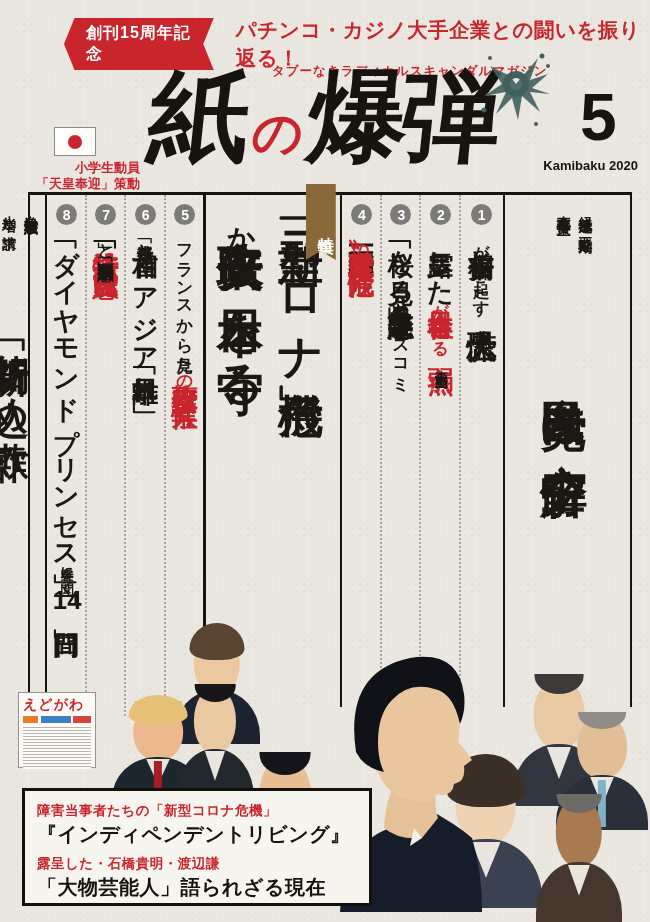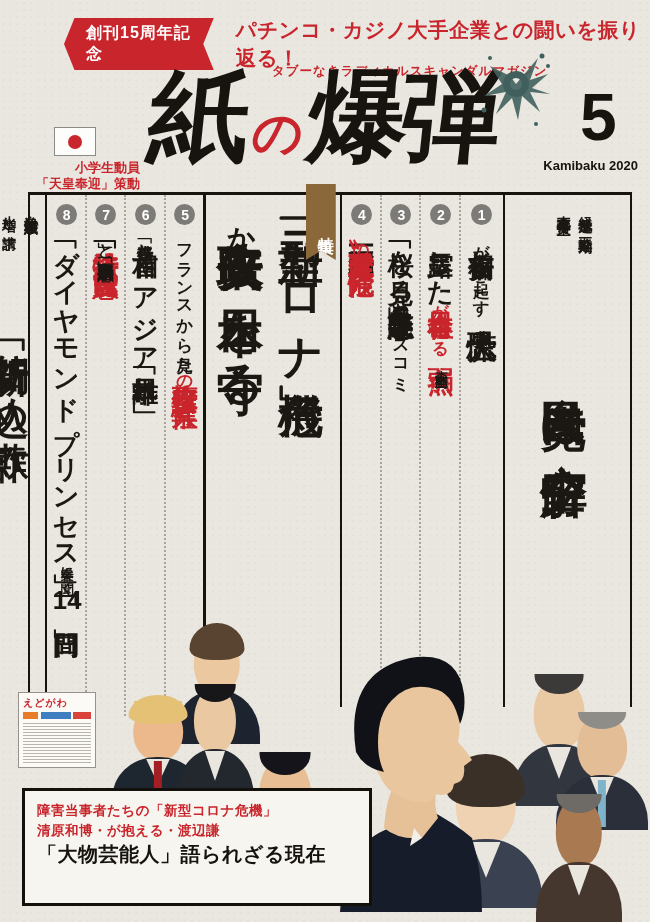--- a/index.html
+++ b/index.html
@@ -92,21 +92,21 @@
     background:var(--hair,#17171a);border-radius:0 0 50% 50%/0 0 90% 90%;}
   .photo .torso{position:absolute;bottom:0;left:0;width:100%;height:44%;
     background:var(--suit,#232a34);border-radius:48% 48% 0 0/85% 85% 0 0;}
   .photo .torso::before{content:"";position:absolute;top:4%;left:50%;transform:translateX(-50%);
     width:26%;height:52%;background:#e9e6df;clip-path:polygon(0 0,100% 0,50% 100%);}
   .photo .tie{position:absolute;bottom:2%;left:50%;transform:translateX(-50%);width:9%;height:38%;
     background:var(--tie,#a31f24);}
   
   .newspaper{position:absolute;left:18px;top:692px;width:78px;height:76px;z-index:9;
     background:#fbfaf6;border:1px solid #97938b;padding:3px 4px;box-sizing:border-box;}
-  .np-title{color:#c9252c;font-weight:900;font-size:10px;letter-spacing:1px;}
+  .np-title{color:#c9252c;font-weight:900;font-size:14px;letter-spacing:1px;}
   .np-strip{height:7px;margin:2px 0;background:linear-gradient(90deg,#e87c2a 0 22%,#fbfaf6 22% 26%,#3f7fc1 26% 70%,#fbfaf6 70% 74%,#d8443c 74% 100%);}
   .np-lines{height:44px;background:repeating-linear-gradient(#fbfaf6 0 2px,#b9b5ac 2px 3px);}
   
   .bottom-box{position:absolute;left:22px;top:788px;width:350px;height:118px;z-index:20;
     background:#f7f5ef;border:3px solid #14110d;box-sizing:border-box;padding:9px 12px;}
   .bb-red{color:#c9252c;font-weight:900;font-size:13.5px;margin:2px 0 1px;letter-spacing:0.5px;}
   .bb-black{color:#16130f;font-weight:900;font-size:20px;margin:0 0 7px;letter-spacing:0.5px;}
   .xi{z-index:30;}
   .abe-photo{position:absolute;left:326px;top:632px;width:156px;height:280px;z-index:12;}
 </style>
@@ -269,17 +269,18 @@
   </div>
 
   <div class="newspaper">
     <div class="np-title">えどがわ</div>
     <div class="np-strip"></div>
     <div class="np-lines"></div>
   </div>
 
   <div class="bottom-box">
     <p class="bb-red">障害当事者たちの「新型コロナ危機」</p>
-    <p class="bb-red">清原和博・が抱える・渡辺謙</p>
+    <p class="bb-black">『インディペンデントリビング』</p>
+    <p class="bb-red">露呈した・石橋貴明・渡辺謙</p>
     <p class="bb-black" style="margin-bottom:0;">「大物芸能人」語られざる現在</p>
   </div>
 
 </div>
 
 </body></html>

